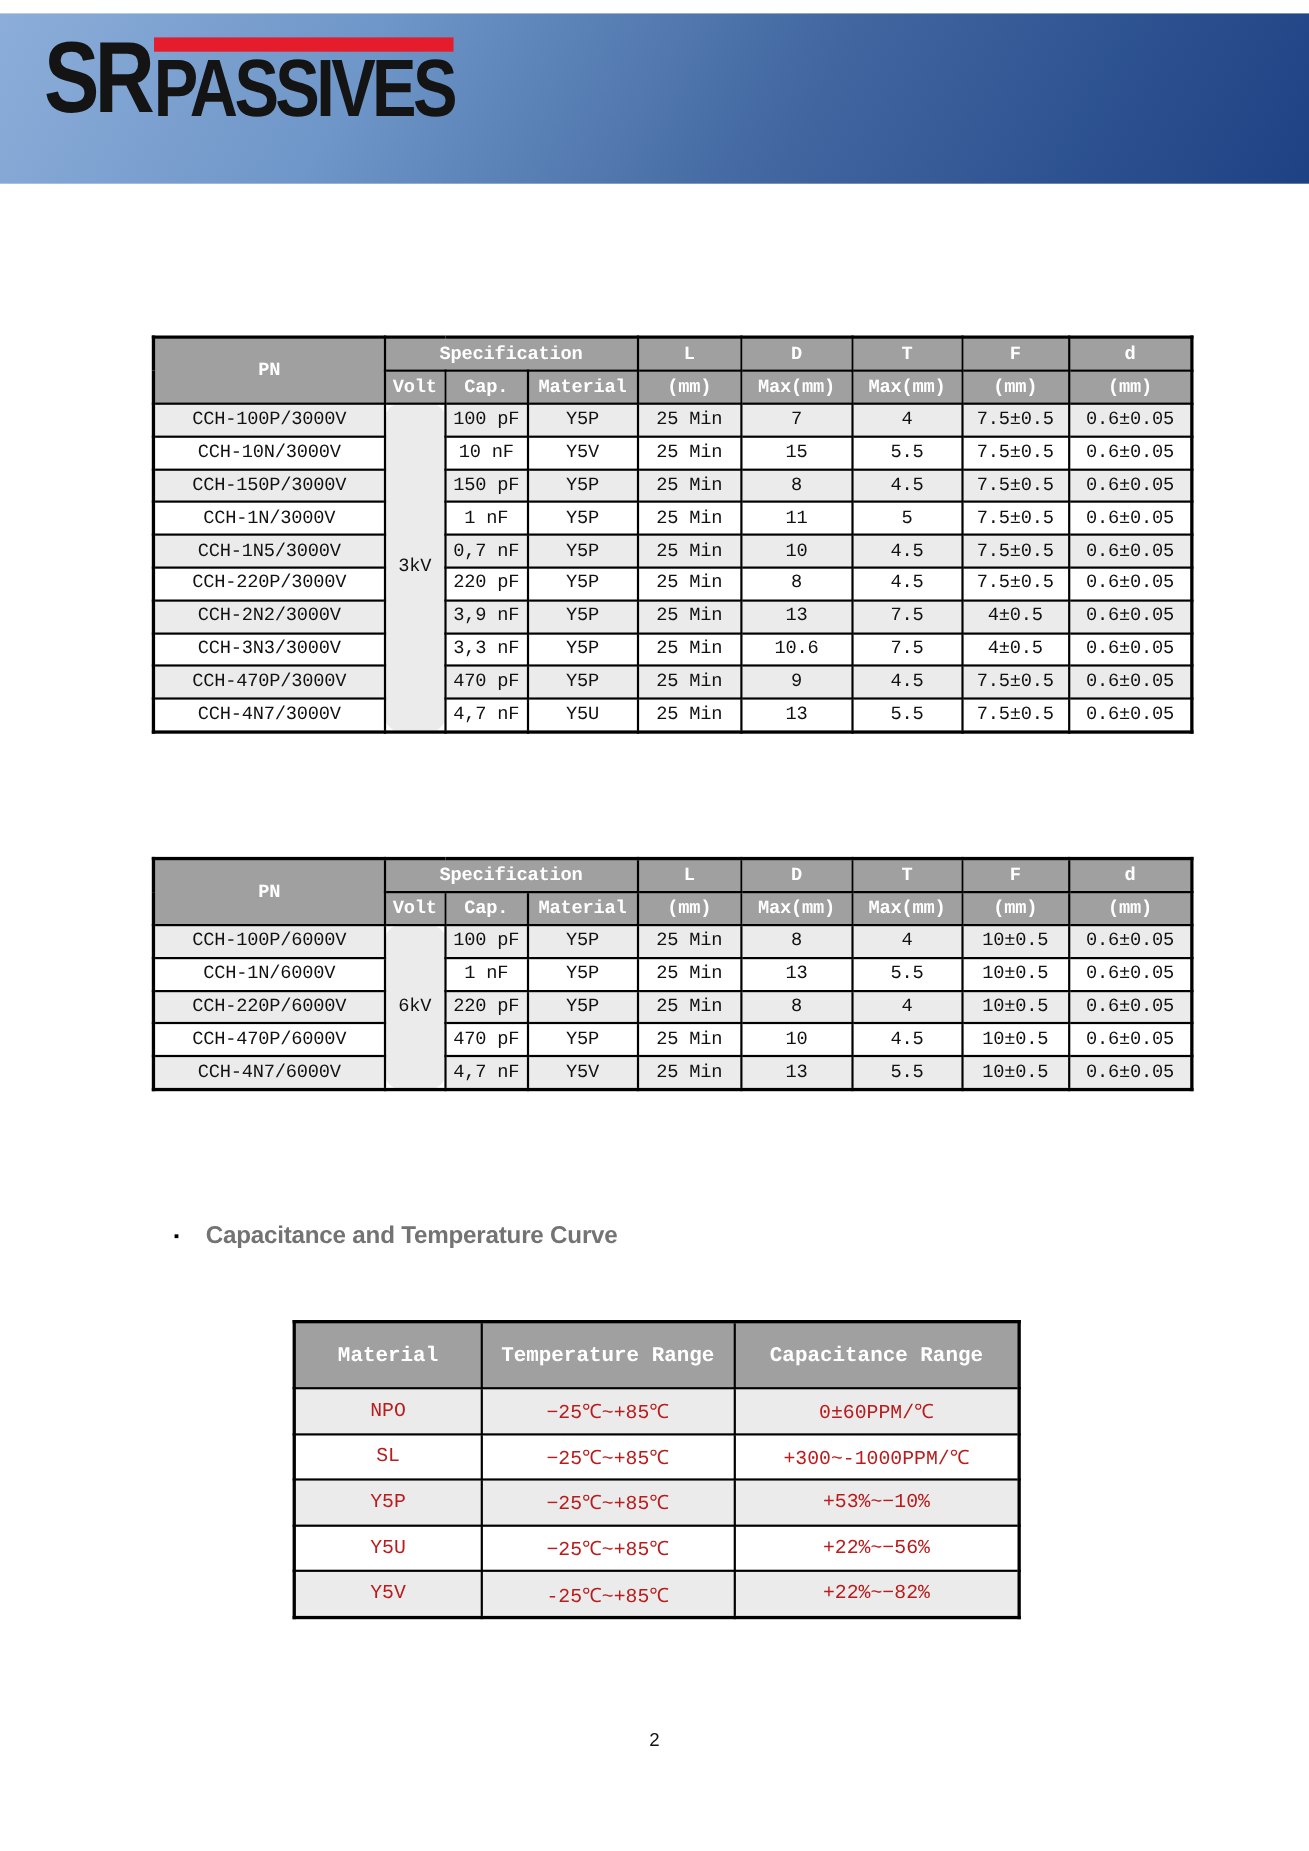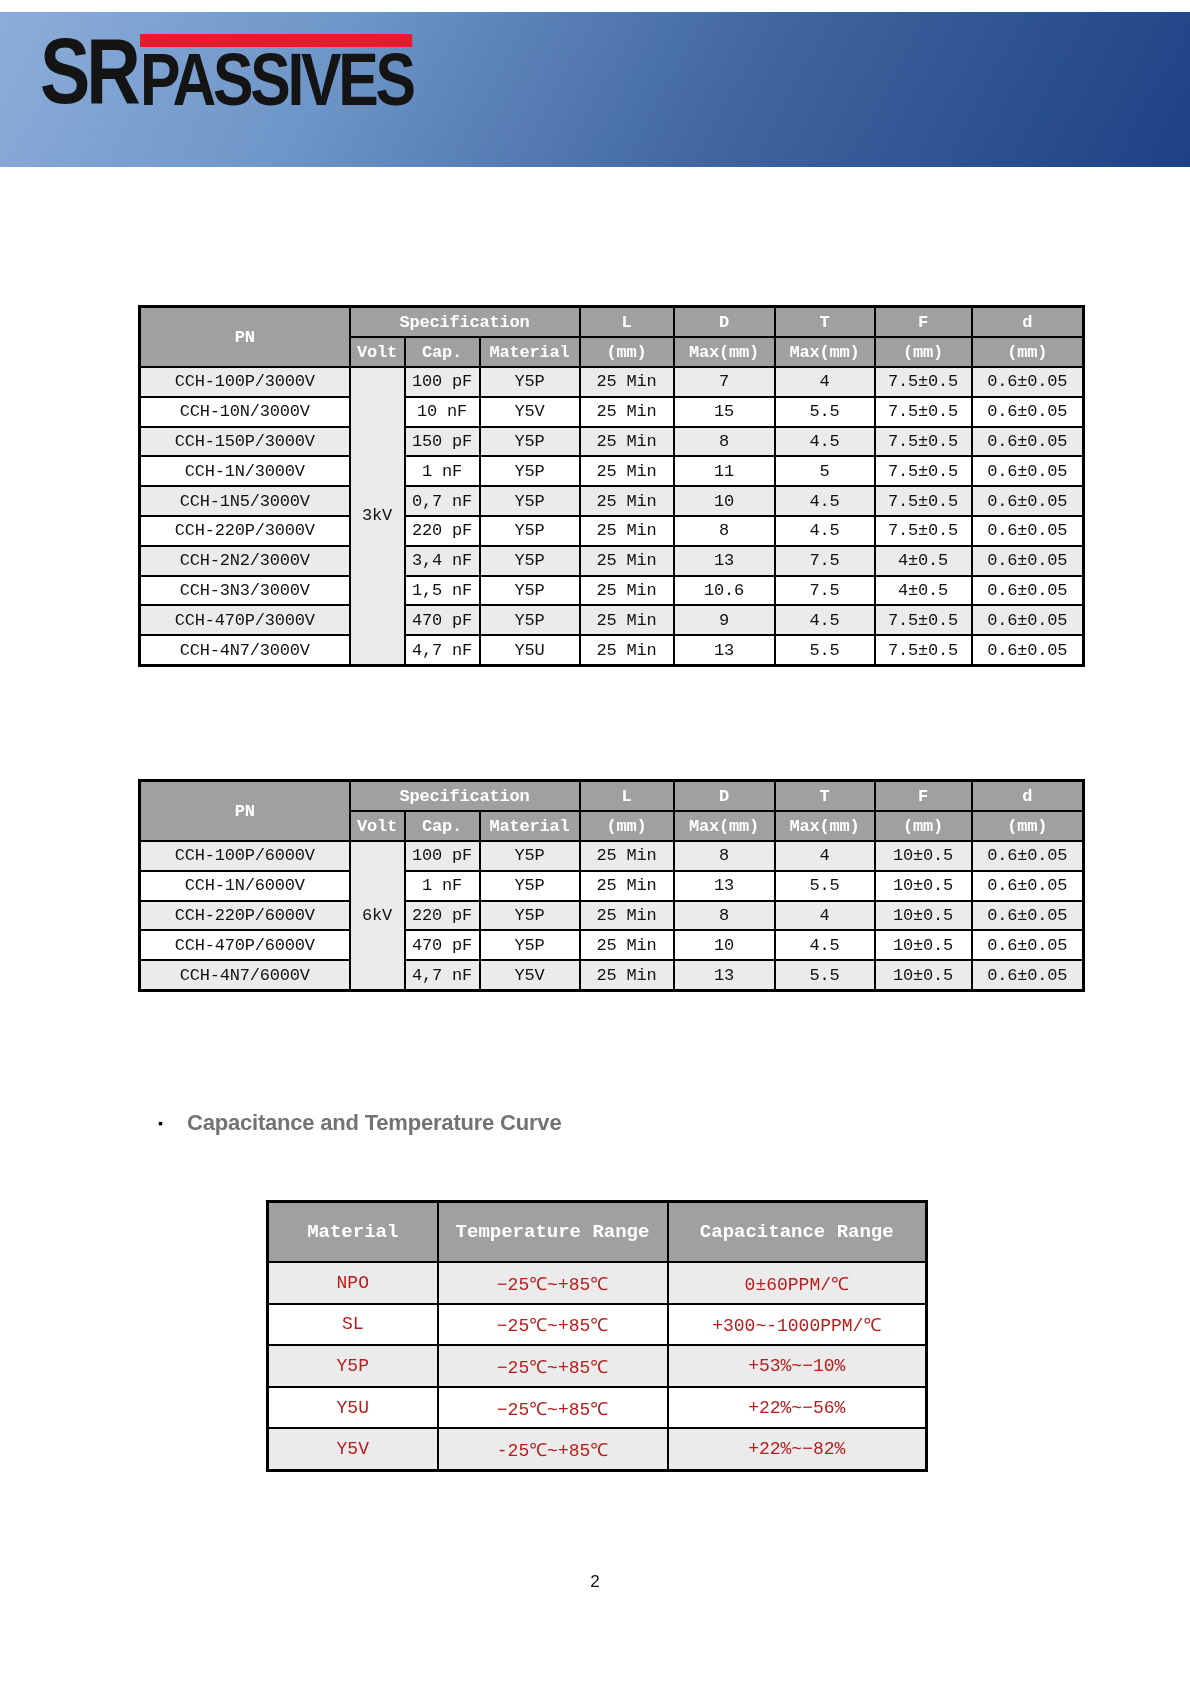--- a/index.html
+++ b/index.html
@@ -41,21 +41,21 @@
     border:2px solid #000; text-align:center; vertical-align:middle;
     padding:0 2px; overflow:hidden; letter-spacing:-0.2px;
   }
   .spec-table th {
     height:28px; background:#a0a0a0; color:#ffffff;
     font-weight:bold; font-size:17px;
   }
   .spec-table td { height:27.8px; font-size:17px; color:#111; }
   .spec-table tbody tr:nth-child(odd) td { background:#ebebeb; }
   .spec-table tbody tr:nth-child(even) td { background:#ffffff; }
-  .spec-table td.volt-cell { background:#ebebeb !important; }
+  .spec-table td.volt-cell { background:#ebebeb !important;border-radius:14px; }
 
   
   .section-heading {
     position:absolute; top:1098px; left:158px;
     display:flex; align-items:center;
   }
   .bullet { font-size:14px; color:#000; margin-right:24px; line-height:1; }
   .section-title { font-size:22px; font-weight:bold; color:#737373; letter-spacing:-0.2px; }
 
   
@@ -186,31 +186,31 @@
           <td>220 pF</td>
           <td>Y5P</td>
           <td>25 Min</td>
           <td>8</td>
           <td>4.5</td>
           <td>7.5±0.5</td>
           <td>0.6±0.05</td>
         </tr>
         <tr>
           <td>CCH-2N2/3000V</td>
-          <td>3,4 nF</td>
+          <td>3,9 nF</td>
           <td>Y5P</td>
           <td>25 Min</td>
           <td>13</td>
           <td>7.5</td>
           <td>4±0.5</td>
           <td>0.6±0.05</td>
         </tr>
         <tr>
           <td>CCH-3N3/3000V</td>
-          <td>1,5 nF</td>
+          <td>3,3 nF</td>
           <td>Y5P</td>
           <td>25 Min</td>
           <td>10.6</td>
           <td>7.5</td>
           <td>4±0.5</td>
           <td>0.6±0.05</td>
         </tr>
         <tr>
           <td>CCH-470P/3000V</td>
           <td>470 pF</td>

